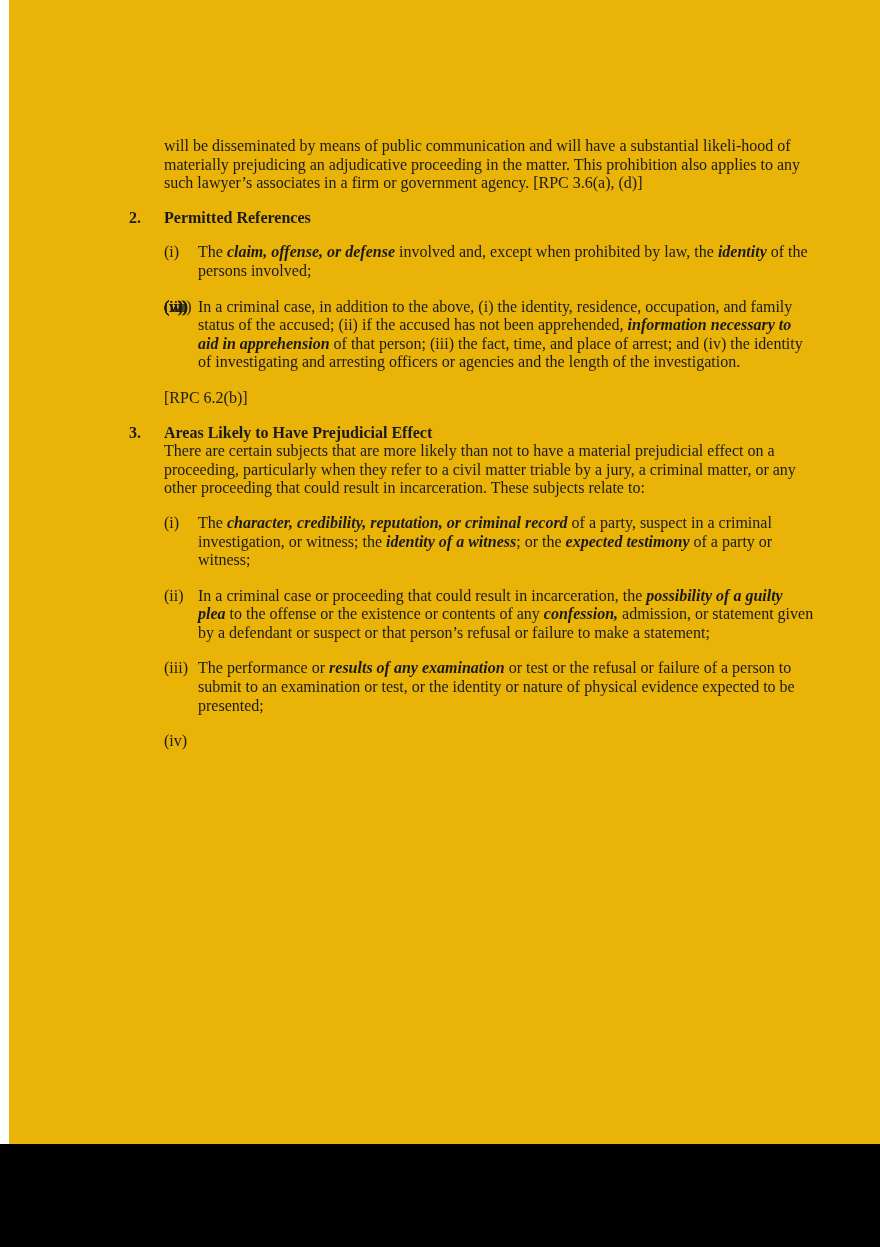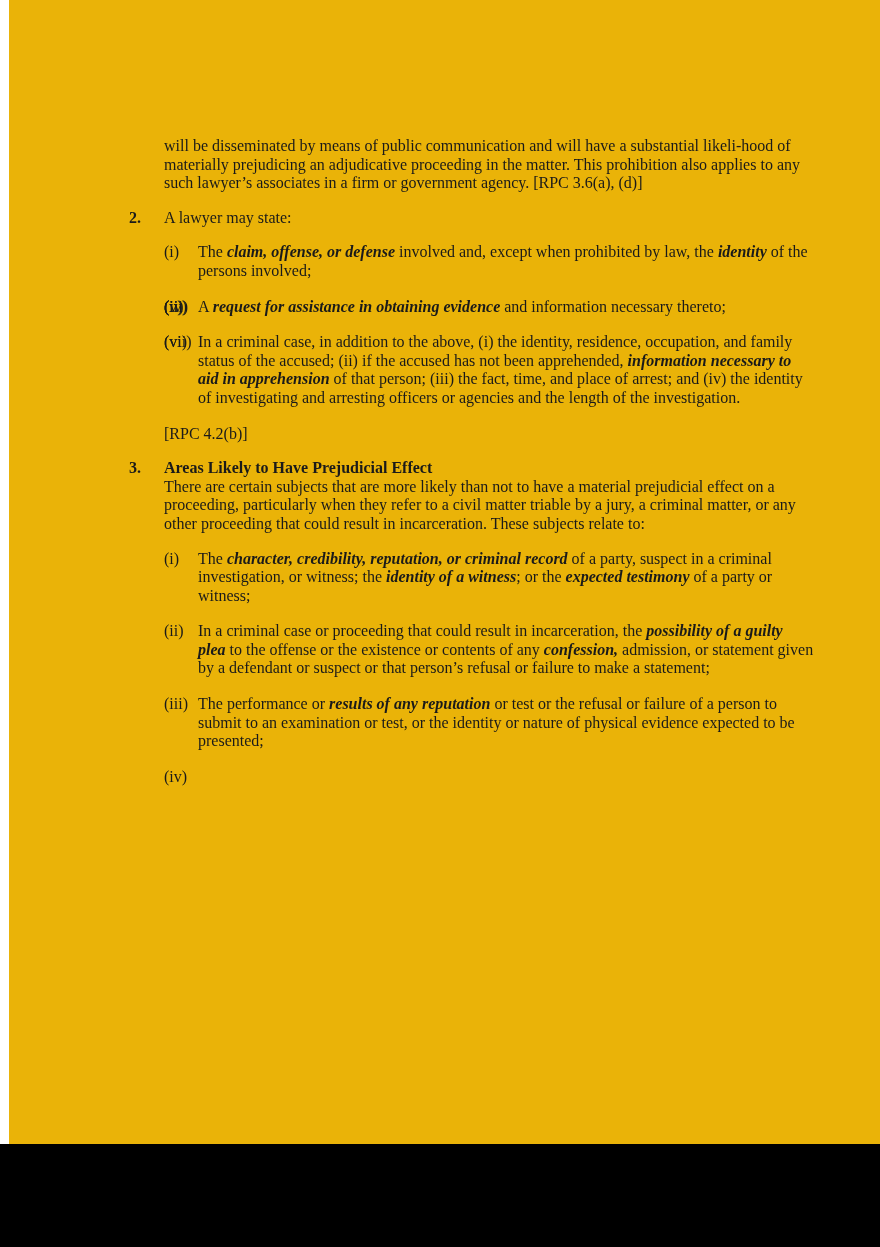--- a/index.html
+++ b/index.html
@@ -39,41 +39,41 @@
 
 <div class="page">
   <div class="content">
 
     <p class="para">
       <span>will be disseminated by means of public communication and will have a substantial likeli-hood of materially prejudicing an adjudicative proceeding in the matter. This prohibition also applies to any such lawyer’s associates in a firm or government agency. [RPC 3.6(a), (d)]</span>
     </p>
 
     <div class="section">
       <span class="sec-num">2.</span>
-      <p>A lawyer may state:</p>
+      <p class="sec-title">Permitted References</p>
       <div class="items">
           <div class="item"><span class="item-label">(i)</span><span><span>The </span><span class="bi">claim, offense, or defense</span><span> involved and, except when prohibited by law, the </span><span class="bi">identity</span><span> of the persons involved;</span></span></div>
           <div class="item"><span class="item-label">(ii)</span></div>
           <div class="item"><span class="item-label">(iii)</span></div>
           <div class="item"><span class="item-label">(iv)</span></div>
-          <div class="item"><span class="item-label">(v)</span><span><span>A </span><span class="bi">request for assistance in obtaining evidence</span><span> and information necessary thereto;</span></span></div>
+          <div class="item"><span class="item-label">(v)</span></div>
           <div class="item"><span class="item-label">(vi)</span></div>
           <div class="item"><span class="item-label">(vii)</span><span><span>In a criminal case, in addition to the above, (i) the identity, residence, occupation, and family status of the accused; (ii) if the accused has not been apprehended, </span><span class="bi">information necessary to aid in apprehension</span><span> of that person; (iii) the fact, time, and place of arrest; and (iv) the identity of investigating and arresting officers or agencies and the length of the investigation.</span></span></div>
         </div>
-      <p class="cite">[RPC 4.2(b)]</p>
+      <p class="cite">[RPC 6.2(b)]</p>
     </div>
 
     <div class="section">
       <span class="sec-num">3.</span>
       <p class="sec-title">Areas Likely to Have Prejudicial Effect</p>
       <p>There are certain subjects that are more likely than not to have a material prejudicial effect on a proceeding, particularly when they refer to a civil matter triable by a jury, a criminal matter, or any other proceeding that could result in incarceration. These subjects relate to:</p>
       <div class="items">
           <div class="item"><span class="item-label">(i)</span><span><span>The </span><span class="bi">character, credibility, reputation, or criminal record</span><span> of a party, suspect in a criminal investigation, or witness; the </span><span class="bi">identity of a witness</span><span>; or the </span><span class="bi">expected testimony</span><span> of a party or witness;</span></span></div>
           <div class="item"><span class="item-label">(ii)</span><span><span>In a criminal case or proceeding that could result in incarceration, the </span><span class="bi">possibility of a guilty plea</span><span> to the offense or the existence or contents of any </span><span class="bi">confession,</span><span> admission, or statement given by a defendant or suspect or that person’s refusal or failure to make a statement;</span></span></div>
-          <div class="item"><span class="item-label">(iii)</span><span><span>The performance or </span><span class="bi">results of any reputation</span><span> or test or the refusal or failure of a person to submit to an examination or test, or the identity or nature of physical evidence expected to be presented;</span></span></div>
+          <div class="item"><span class="item-label">(iii)</span><span><span>The performance or </span><span class="bi">results of any examination</span><span> or test or the refusal or failure of a person to submit to an examination or test, or the identity or nature of physical evidence expected to be presented;</span></span></div>
           <div class="item"><span class="item-label">(iv)</span></div>
         </div>
     </div>
 
   </div>
 </div>
 
 <div class="bottom-bar"></div>
 
 </body></html>

